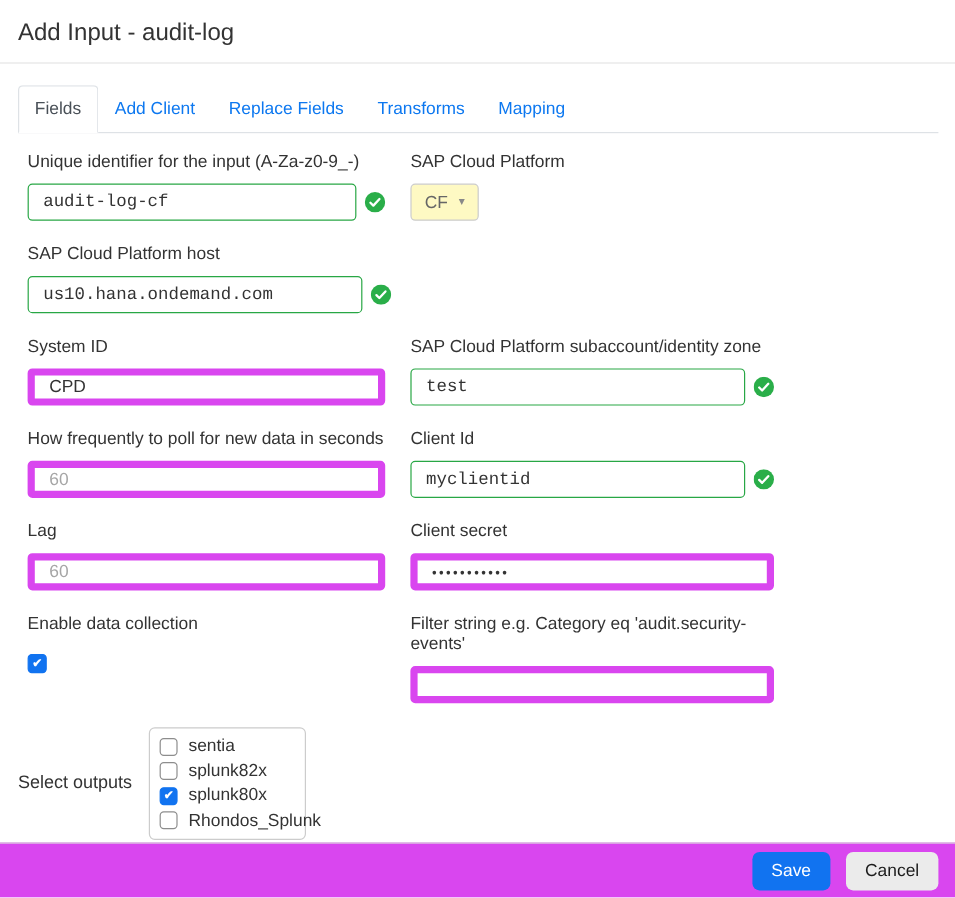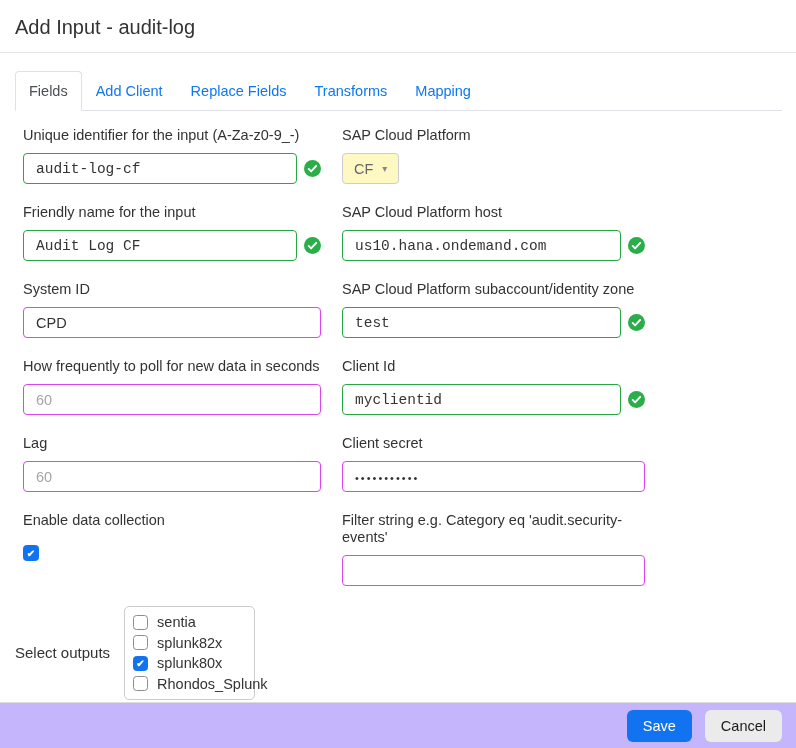--- a/index.html
+++ b/index.html
@@ -21,21 +21,21 @@
   .tab.active{color:#495057;background:#fff;border-color:#dee2e6 #dee2e6 #fff;}
   
   .form{padding:16px 14px 0 23px;}
   .frow{display:flex;margin-bottom:20px;}
   .col-l{width:298px;margin-right:21px;flex:none;}
   .col-r{width:303px;flex:none;}
   .flabel{display:block;font-size:14.5px;line-height:17px;margin-bottom:9px;color:#333;}
   .input-wrap{display:flex;align-items:center;gap:7px;}
   .txt{
     flex:1;min-width:0;height:31px;box-sizing:border-box;
-    border:1px solid #d946ef;border-radius:4px;padding:0 12px;
+    border:6px solid #d946ef;border-radius:4px;padding:0 12px;
     font-size:14.5px;color:#333;font-family:"Liberation Sans",sans-serif;
     background:#fff;outline:none;
   }
   .txt.valid{border:1.5px solid #28a745;font-family:Liberation Mono, monospace;}
   .txt::placeholder{color:#a6a6a6;opacity:1;}
   .txt.secret{font-size:11px;letter-spacing:2px;padding-top:3px;}
   .check{width:17px;height:17px;flex:none;display:block;}
   
   .dropdown{
     display:inline-flex;align-items:center;gap:9px;height:31px;box-sizing:border-box;
@@ -63,21 +63,21 @@
     margin-left:14px;width:131px;box-sizing:border-box;
     border:1px solid #ccc;border-radius:5px;padding:7px 8px;
     display:flex;flex-direction:column;gap:4.5px;background:#fff;
   }
   .opt{display:flex;align-items:center;gap:9px;font-size:14.5px;color:#333;cursor:pointer;}
   .opt .cb{width:15px;height:15px;}
   
   .modal-footer{
     position:absolute;left:0;right:0;bottom:0;height:46px;
     border-top:1px solid #ddd;padding:0 14px;box-sizing:border-box;
-    display:flex;align-items:center;justify-content:flex-end;gap:13px;background:#c4b5fd;
+    display:flex;align-items:center;justify-content:flex-end;gap:13px;background:#d946ef;
   }
   .btn{
     height:32px;padding:0 16px;font-size:14.5px;border-radius:6px;border:none;
     font-family:"Liberation Sans",sans-serif;cursor:pointer;line-height:32px;
   }
   .btn-save{background:#1173f0;color:#fff;}
   .btn-cancel{background:#ebebeb;color:#1b1b1b;}
 </style>
 </head>
 <body>
@@ -112,30 +112,20 @@
       <div class="col-r">
         <label class="flabel">SAP Cloud Platform</label>
         <div class="dropdown">
           <span>CF</span>
           <span class="caret">▾</span>
         </div>
       </div>
     </div>
 
     <div class="frow">
-      <div class="col-l">
-        <label class="flabel">Friendly name for the input</label>
-        <div class="input-wrap">
-          <input type="text" class="txt valid" value="Audit Log CF" style="">
-          <svg class="check" viewBox="0 0 16 16">
-            <circle cx="8" cy="8" r="8" fill="#2aae49"></circle>
-            <path d="M4.4 8.4l2.3 2.3 4.8-5.2" stroke="#fff" stroke-width="1.8" fill="none" stroke-linecap="round" stroke-linejoin="round"></path>
-          </svg>
-        </div>
-      </div>
       <div class="col-r">
         <label class="flabel">SAP Cloud Platform host</label>
         <div class="input-wrap">
           <input type="text" class="txt valid" value="us10.hana.ondemand.com" style="">
           <svg class="check" viewBox="0 0 16 16">
             <circle cx="8" cy="8" r="8" fill="#2aae49"></circle>
             <path d="M4.4 8.4l2.3 2.3 4.8-5.2" stroke="#fff" stroke-width="1.8" fill="none" stroke-linecap="round" stroke-linejoin="round"></path>
           </svg>
         </div>
       </div>

